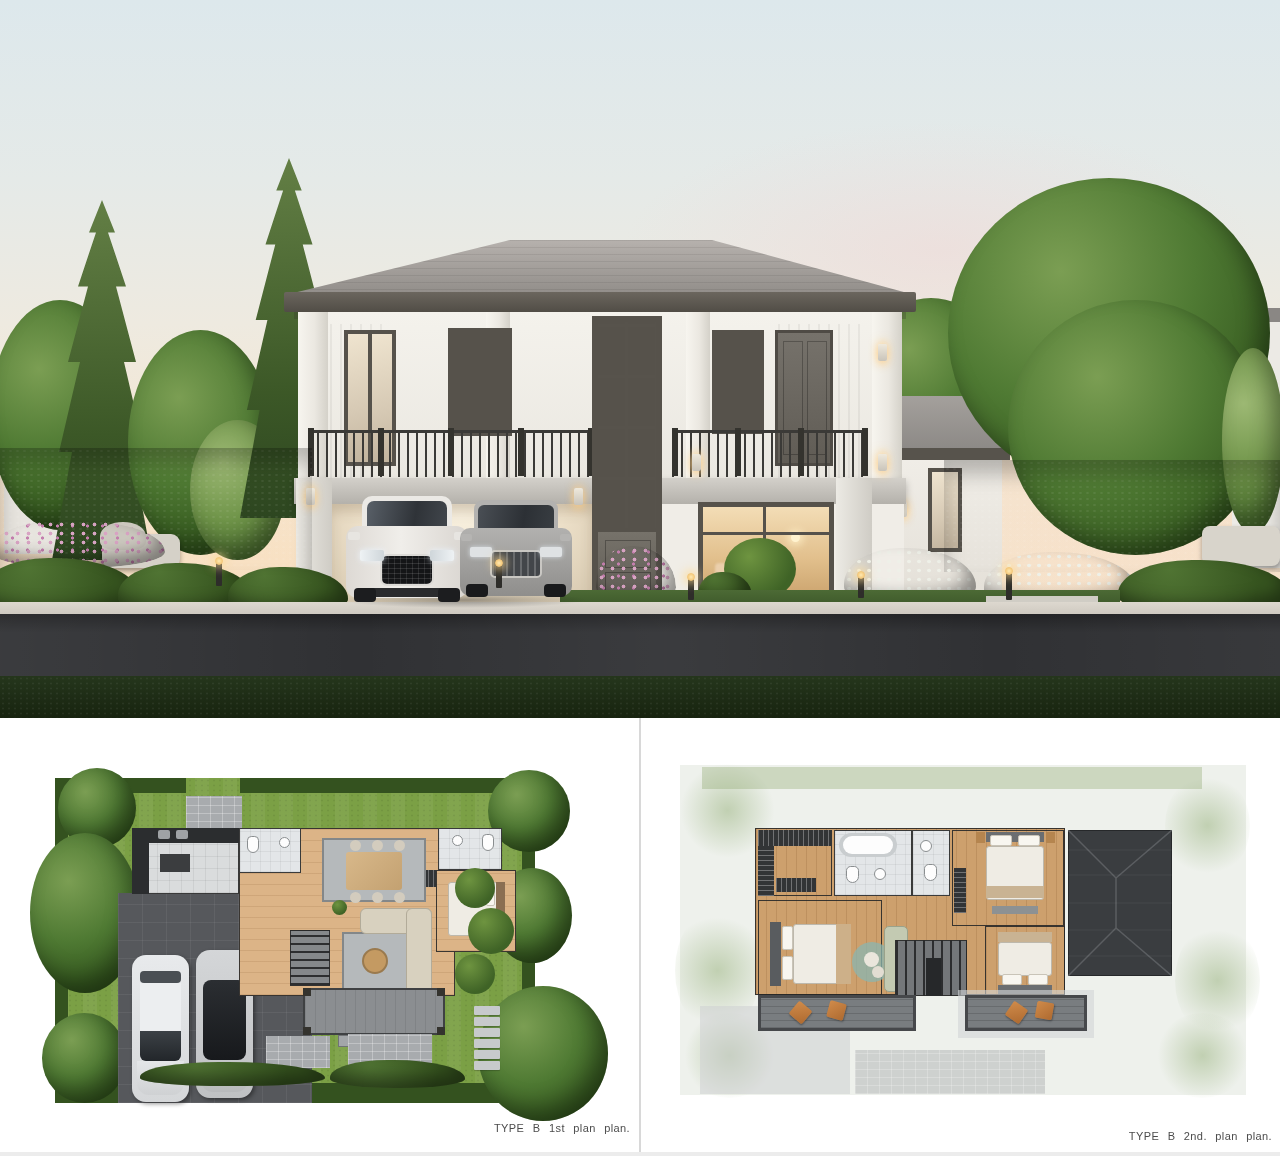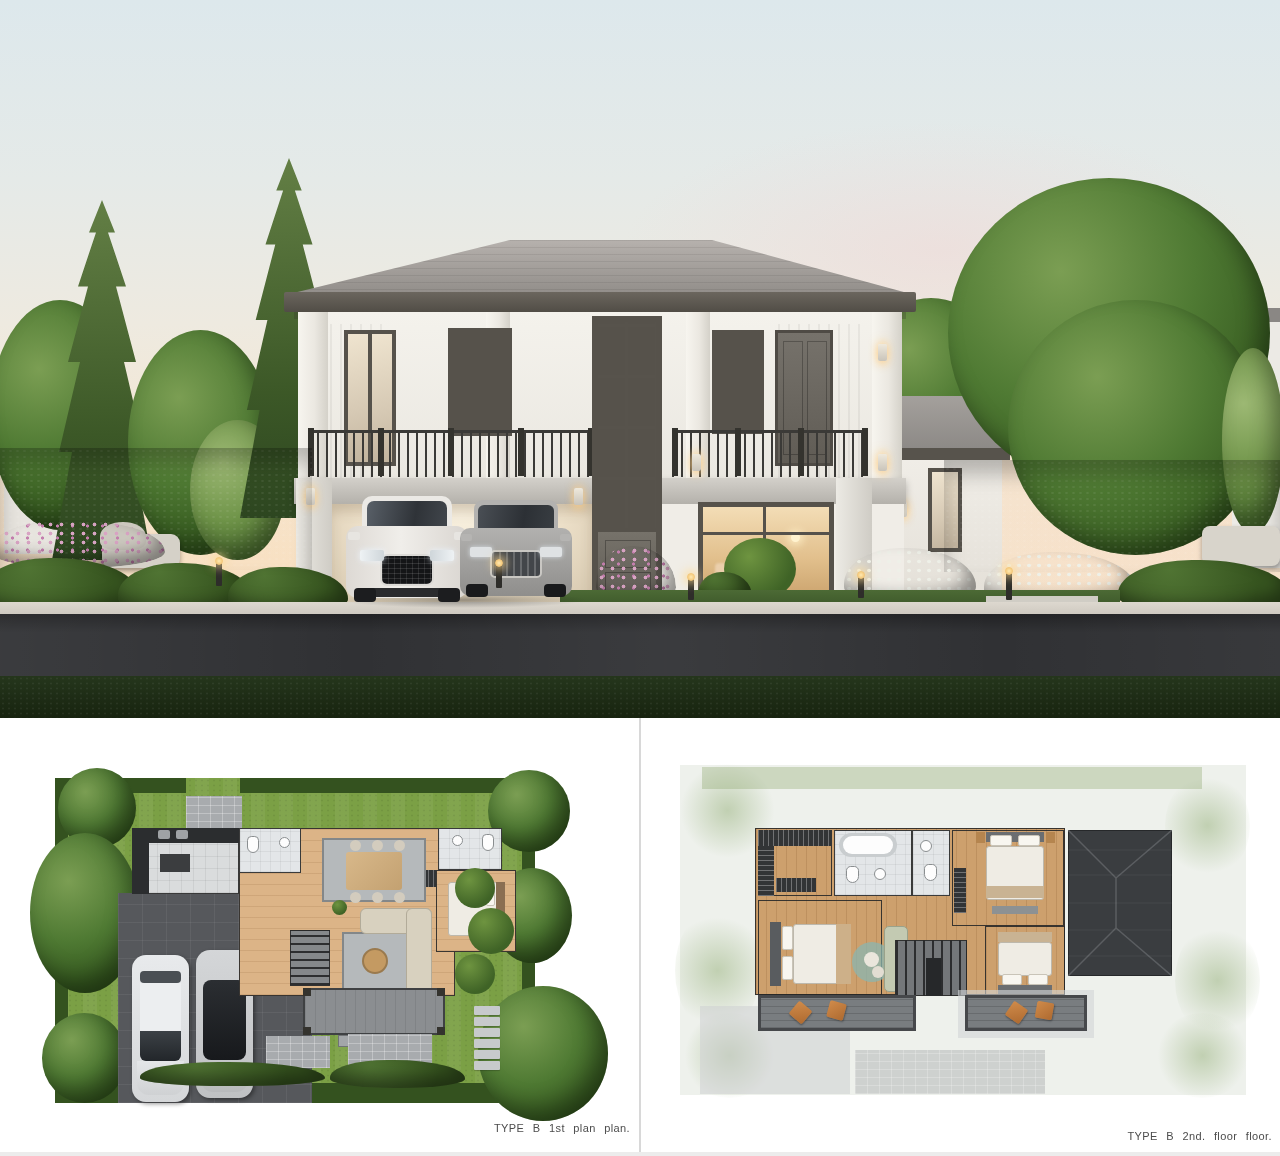--- a/index.html
+++ b/index.html
@@ -414,16 +414,16 @@
           <line x1="48" y1="48" x2="48" y2="98"></line>
         </g>
         <g stroke="rgba(255,255,255,.06)" stroke-width="1">
           <line x1="0" y1="20" x2="104" y2="20"></line>
             <line x1="0" y1="45" x2="104" y2="45"></line>
           <line x1="0" y1="73" x2="104" y2="73"></line>
             <line x1="0" y1="100" x2="104" y2="100"></line>
           <line x1="0" y1="126" x2="104" y2="126"></line>
         </g>
       </svg>
-      <div class="caption" style="right:8px;top:412px;">TYPE B 2nd. floor floor.</div>
+      <div class="caption" style="right:8px;top:412px;">TYPE B 2nd. plan plan.</div>
     </div>
   </section>
 </div>
 
 </body></html>

